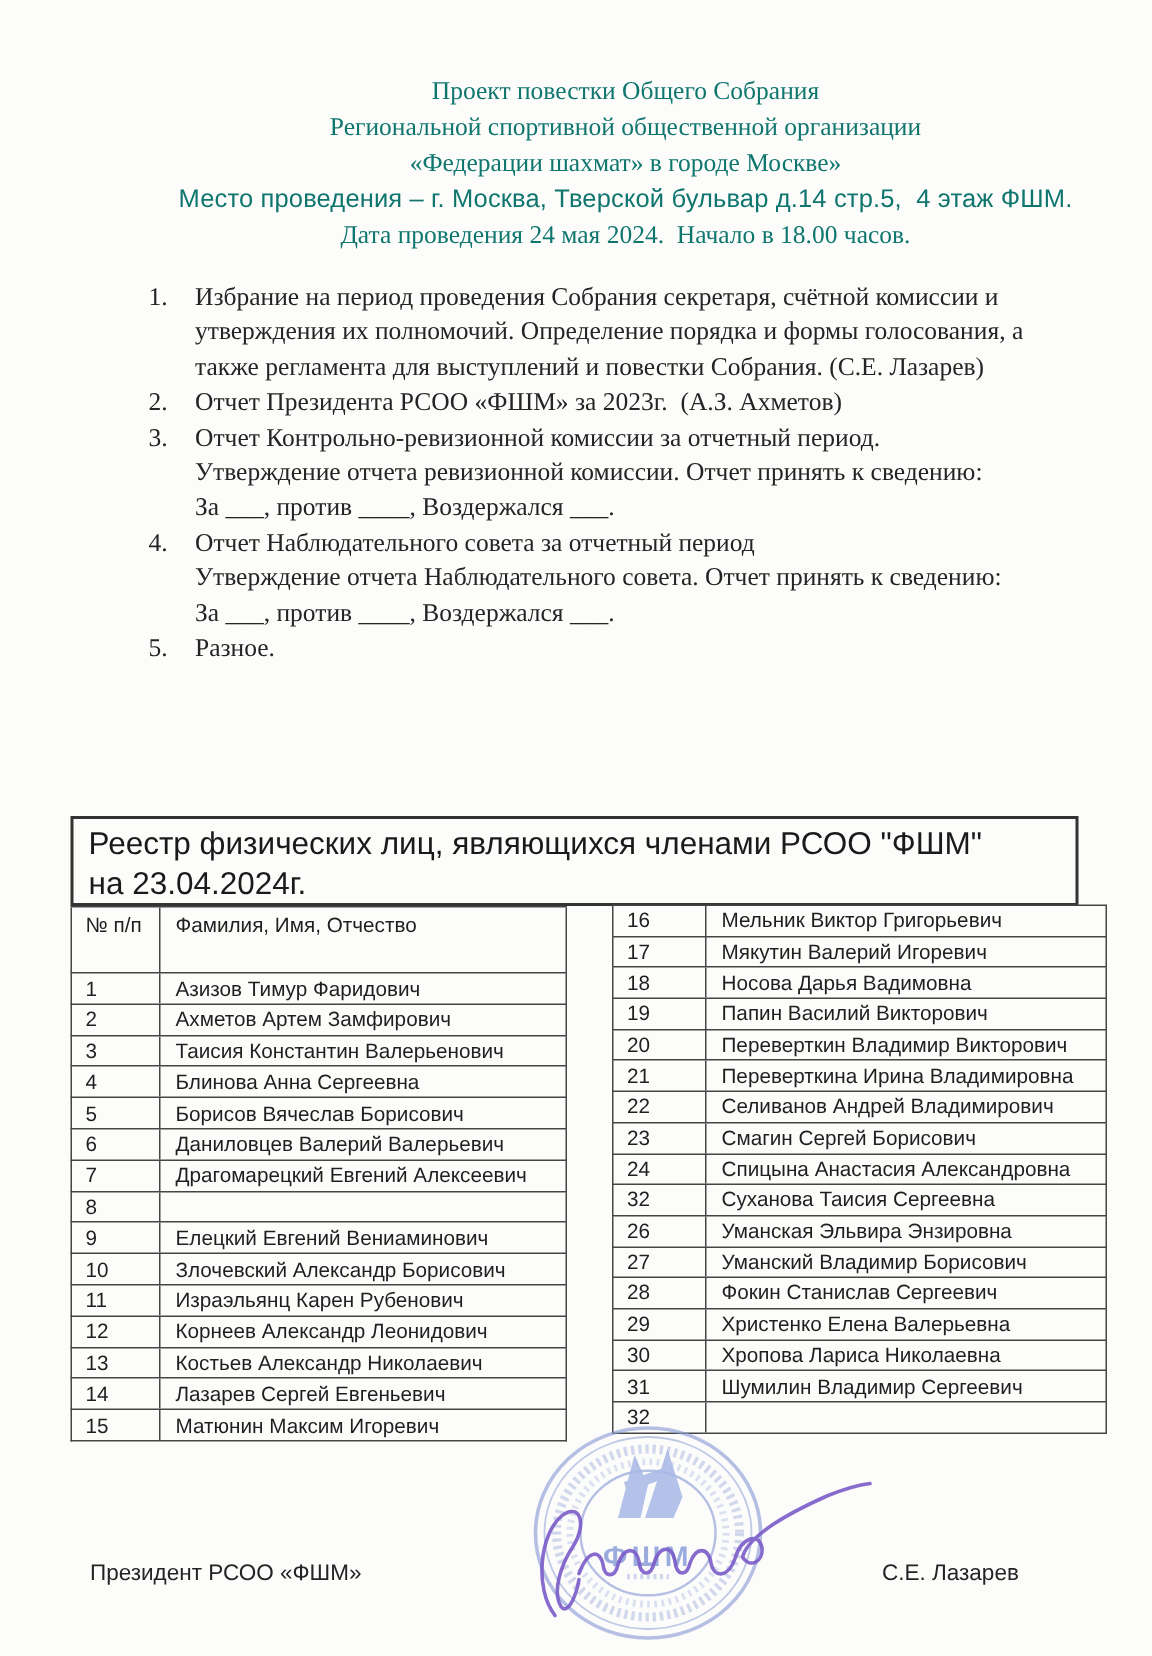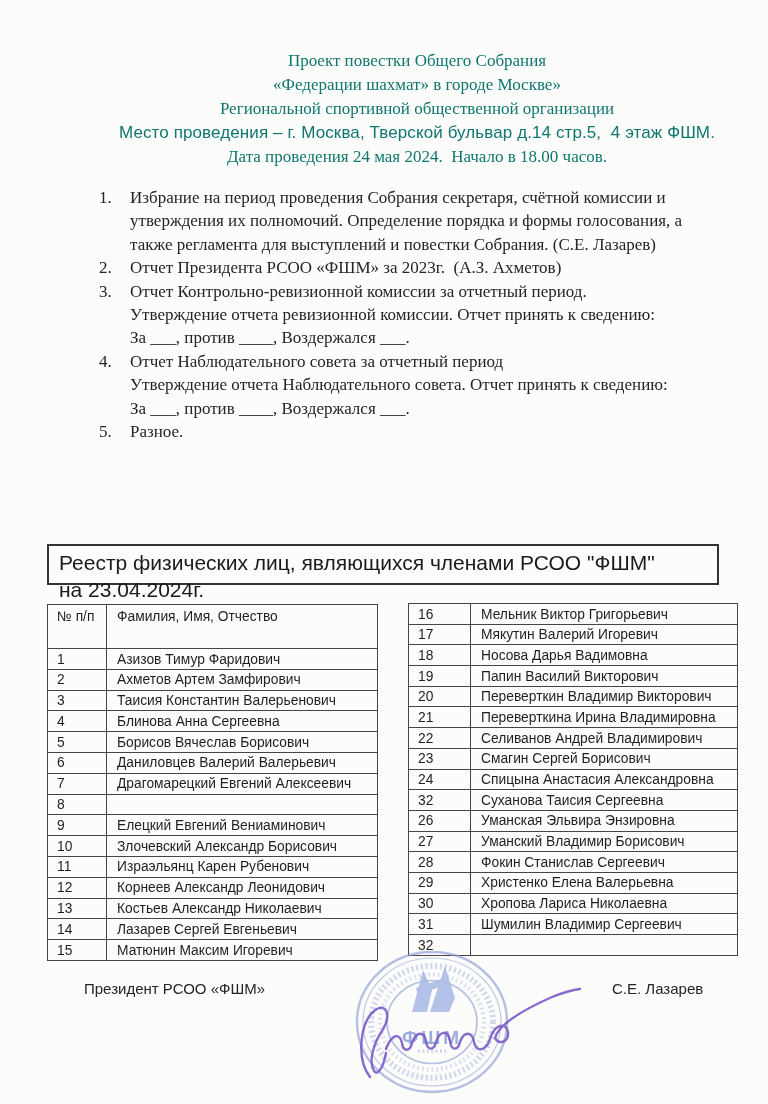--- a/index.html
+++ b/index.html
@@ -13,58 +13,58 @@
     font-size:17px;line-height:24px;color:#0f766e;}
   .h-sans{font-family:"Liberation Sans",sans-serif;font-size:17px;letter-spacing:0.1px;}
   
   .agenda{position:absolute;left:99px;top:186px;width:622px;
     font-size:17px;line-height:23.4px;color:#242424;}
   .agenda-item{display:flex;}
   .a-num{flex:none;width:31px;}
   .a-text{flex:1;white-space:pre-line;}
   
   .registry-title-box{
-    position:absolute;left:47px;top:544px;width:672px;height:41px;
+    position:absolute;left:47px;top:544px;width:672px;height:60px;
     border:2px solid #333;box-sizing:border-box;
     font-family:"Liberation Sans",sans-serif;font-size:21px;line-height:27px;
     color:#1a1a1a;padding:3px 16px 0 10px;white-space:pre-line;
   }
   .mtable{position:absolute;box-sizing:border-box;border-top:1.3px solid #454545;
     font-family:"Liberation Sans",sans-serif;font-size:13.8px;color:#1f1f1f;}
   .mtable.left{left:47px;top:604px;width:331px;}
   .mtable.right{left:408px;top:603px;width:330px;}
   .trow{display:flex;box-sizing:border-box;height:20.8px;
     border-bottom:1.3px solid #454545;border-left:1.3px solid #454545;border-right:1.3px solid #454545;}
-  .mtable.right .trow{height:20.7px;}
+  .mtable.right .trow{height:20.7px;align-items:flex-end;}
   .trow.thead{height:44px;justify-content:space-between;}
   .cell{box-sizing:border-box;overflow:hidden;white-space:nowrap;line-height:19.5px;padding-top:0.5px;}
   .cnum{flex:none;border-right:1.3px solid #454545;padding-left:9px;}
   .mtable.left .cnum{width:59px;}
   .mtable.right .cnum{width:62px;}
   .cname{flex:1;padding-left:10px;}
   .thead .cell{line-height:18px;padding-top:3px;}
   
   .footer-left,.footer-right{
-    position:absolute;top:980px;font-family:"Liberation Sans",sans-serif;
-    font-size:15px;color:#242424;margin-left:24px;}
+    position:absolute;top:1040px;font-family:"Liberation Sans",sans-serif;
+    font-size:15px;color:#242424;}
   .footer-left{left:60px;}
   .footer-right{left:588px;}
   
   .stamp-svg{position:absolute;left:352px;top:948px;}
   .signature-svg{position:absolute;left:340px;top:985px;}
 </style>
 </head>
 <body>
 
 <div class="page">
 
   <div class="doc-header">
     <div>Проект повестки Общего Собрания</div>
+    <div>Региональной спортивной общественной организации</div>
     <div>«Федерации шахмат» в городе Москве»</div>
-    <div>Региональной спортивной общественной организации</div>
     <div class="h-sans">Место проведения – г. Москва, Тверской бульвар д.14 стр.5,&nbsp; 4 этаж ФШМ.</div>
     <div>Дата проведения 24 мая 2024.&nbsp; Начало в 18.00 часов.</div>
   </div>
 
   <div class="agenda">
       <div class="agenda-item">
         <div class="a-num">1.</div>
         <div class="a-text">Избрание на период проведения Собрания секретаря, счётной комиссии и утверждения их полномочий. Определение порядка и формы голосования, а также регламента для выступлений и повестки Собрания. (С.Е. Лазарев)</div>
       </div>
       <div class="agenda-item">

